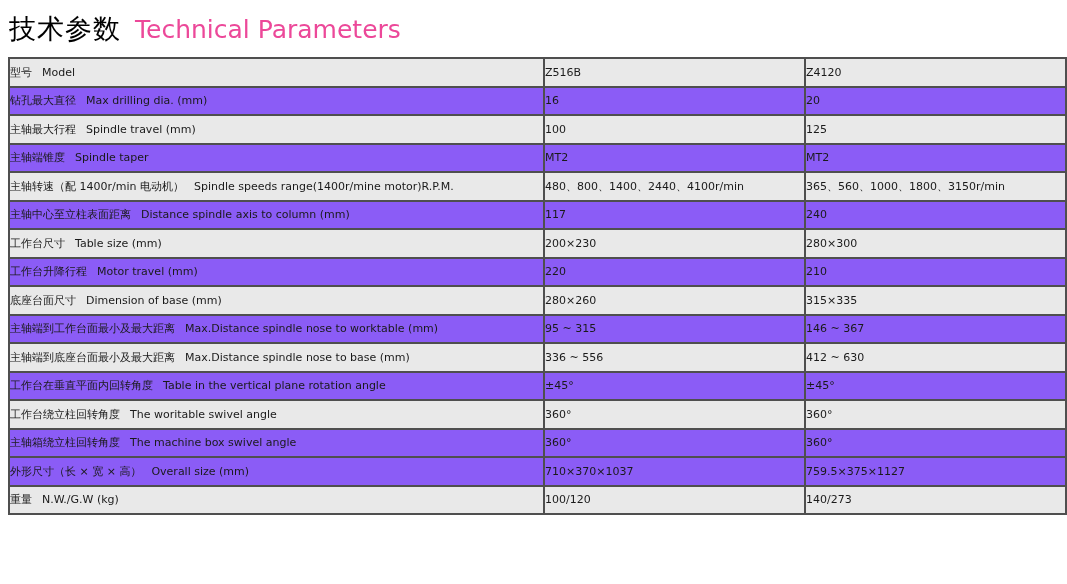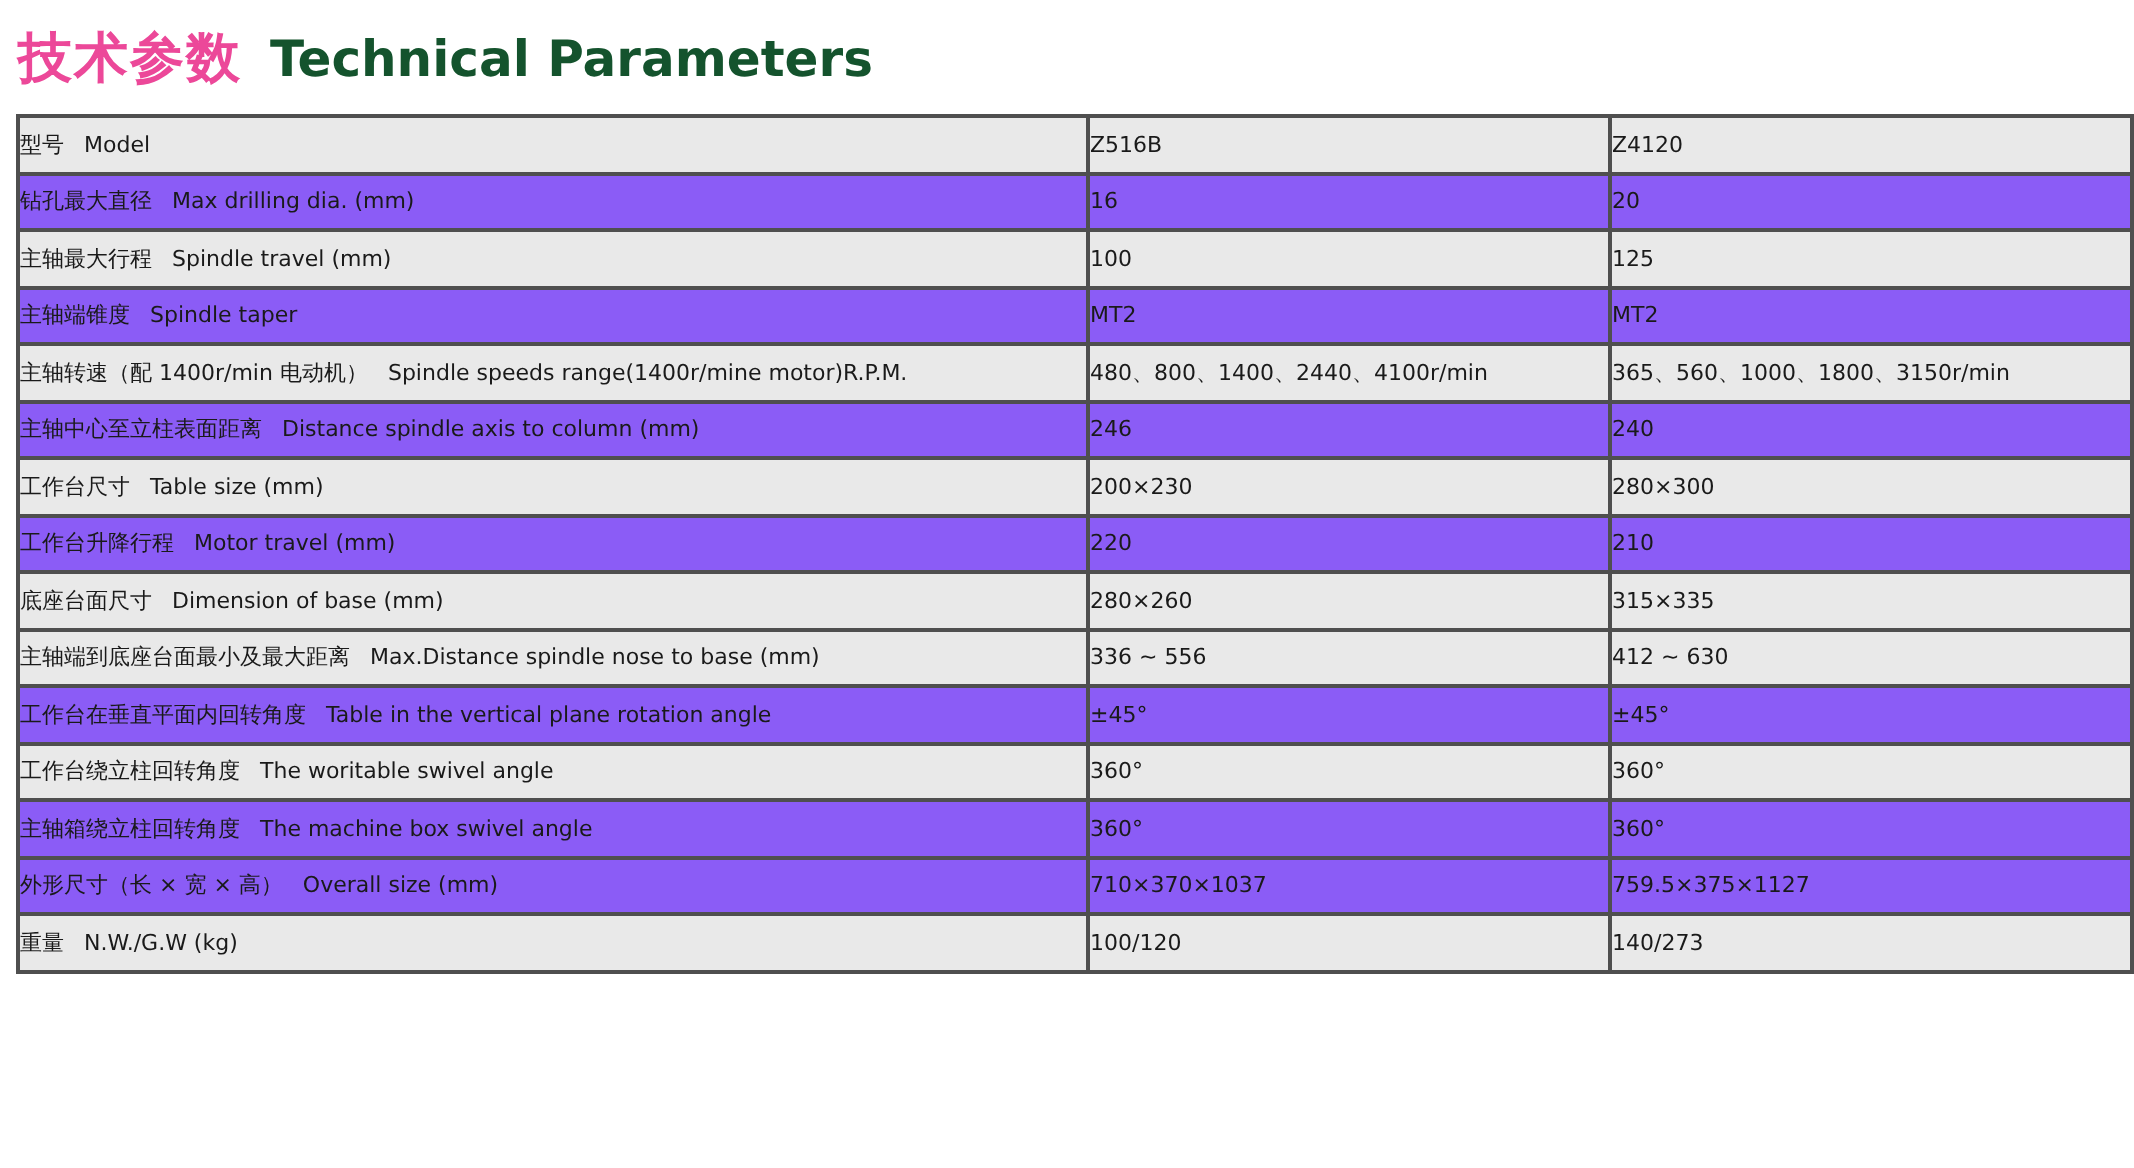--- a/index.html
+++ b/index.html
@@ -21,28 +21,28 @@
     margin: 0;
     padding: 10px 0 0 9px;
     height: 38px;
     display: flex;
     align-items: center;
     gap: 14px;
     white-space: nowrap;
   }
   .title .zh {
     font-size: 27px;
-    font-weight: bold;
-    color: #ec4899;
+    font-weight: normal;
+    color: #000000;
     letter-spacing: 1px;
   }
   .title .en {
     font-size: 25px;
-    font-weight: 700;
-    color: #14532d;
+    font-weight: 400;
+    color: #ec4899;
   }
   table.params {
     border-collapse: collapse;
     table-layout: fixed;
     margin: 9px 0 0 8px;
     width: 1057px;
   }
   table.params td {
     border: 2px solid #4f4f4f;
     height: 26.5px;
@@ -116,21 +116,21 @@
     <td class="label-cell">
       <span class="zh">主轴转速（配 1400r/min 电动机）</span><span class="en">Spindle speeds range(1400r/mine motor)R.P.M.</span>
     </td>
     <td class="value-cell">480、800、1400、2440、4100r/min</td>
     <td class="value-cell">365、560、1000、1800、3150r/min</td>
   </tr>
         <tr class="row-plain">
     <td class="label-cell">
       <span class="zh">主轴中心至立柱表面距离</span><span class="en">Distance spindle axis to column (mm)</span>
     </td>
-    <td class="value-cell">246</td>
+    <td class="value-cell">117</td>
     <td class="value-cell">240</td>
   </tr>
         <tr class="row-shaded">
     <td class="label-cell">
       <span class="zh">工作台尺寸</span><span class="en">Table size (mm)</span>
     </td>
     <td class="value-cell">200×230</td>
     <td class="value-cell">280×300</td>
   </tr>
         <tr class="row-plain">
@@ -140,20 +140,27 @@
     <td class="value-cell">220</td>
     <td class="value-cell">210</td>
   </tr>
         <tr class="row-shaded">
     <td class="label-cell">
       <span class="zh">底座台面尺寸</span><span class="en">Dimension of base (mm)</span>
     </td>
     <td class="value-cell">280×260</td>
     <td class="value-cell">315×335</td>
   </tr>
+        <tr class="row-plain">
+    <td class="label-cell">
+      <span class="zh">主轴端到工作台面最小及最大距离</span><span class="en">Max.Distance spindle nose to worktable (mm)</span>
+    </td>
+    <td class="value-cell">95 ~ 315</td>
+    <td class="value-cell">146 ~ 367</td>
+  </tr>
         <tr class="row-shaded">
     <td class="label-cell">
       <span class="zh">主轴端到底座台面最小及最大距离</span><span class="en">Max.Distance spindle nose to base (mm)</span>
     </td>
     <td class="value-cell">336 ~ 556</td>
     <td class="value-cell">412 ~ 630</td>
   </tr>
         <tr class="row-plain">
     <td class="label-cell">
       <span class="zh">工作台在垂直平面内回转角度</span><span class="en">Table in the vertical plane rotation angle</span>

